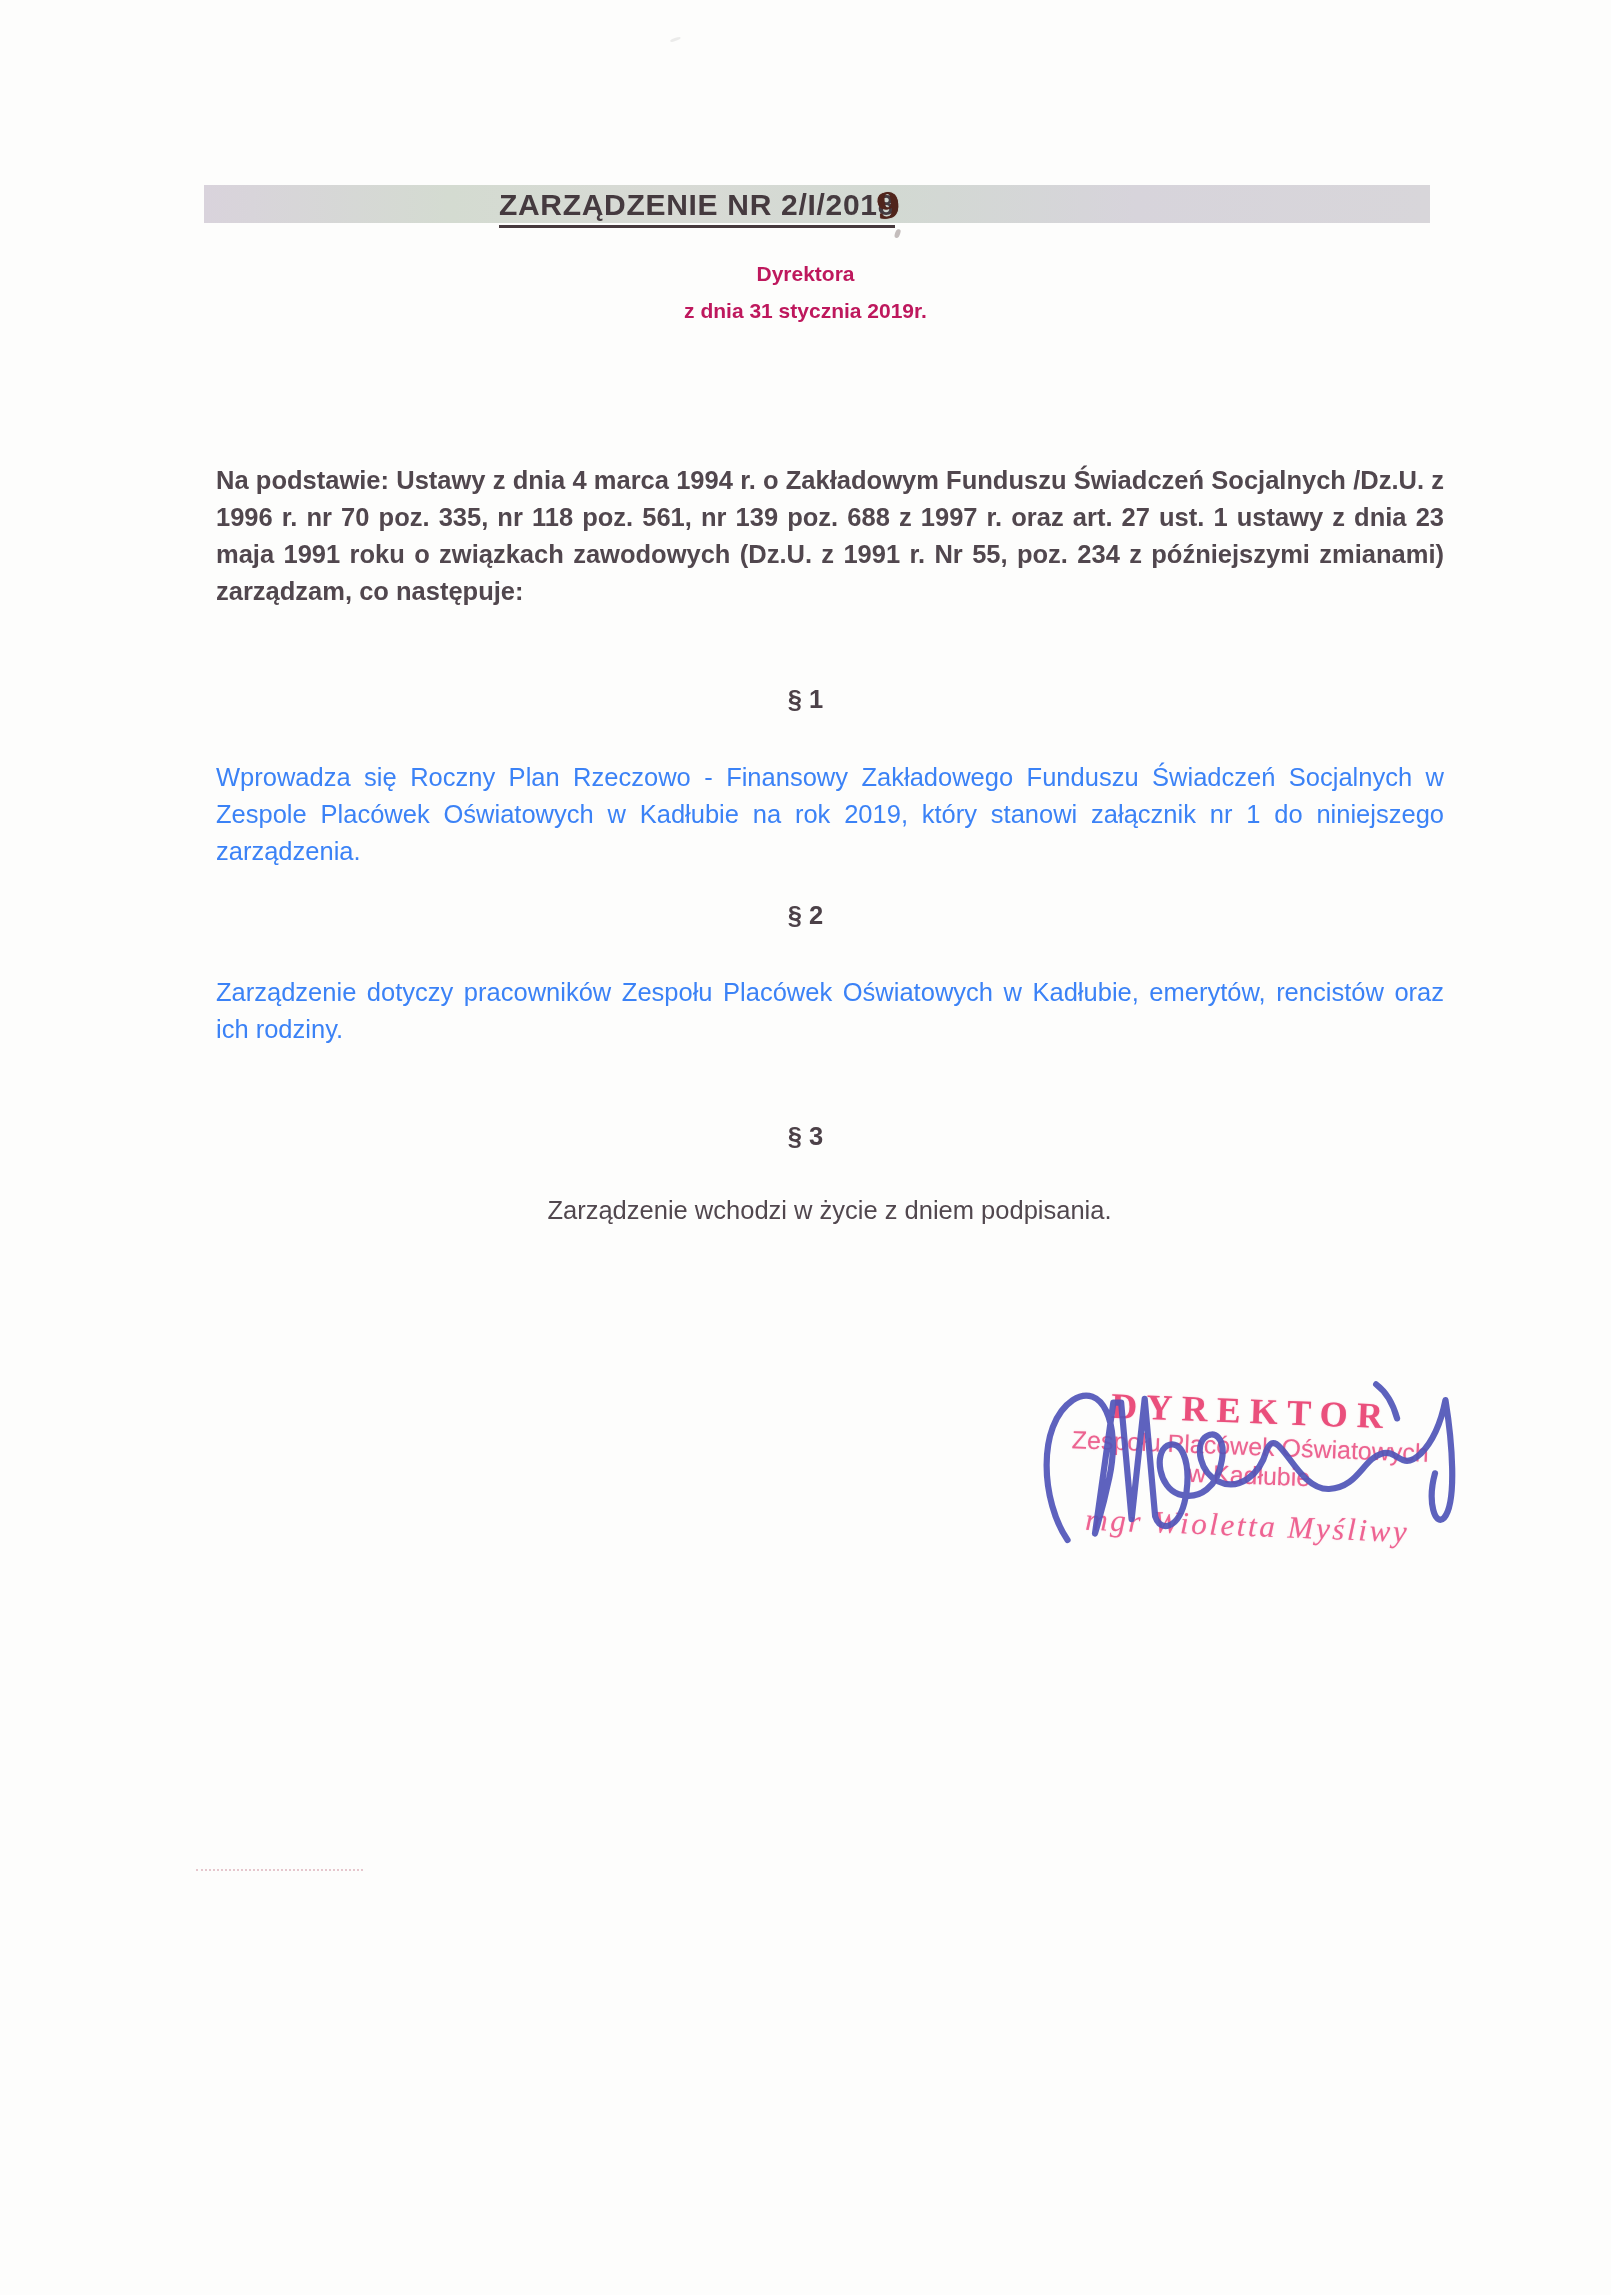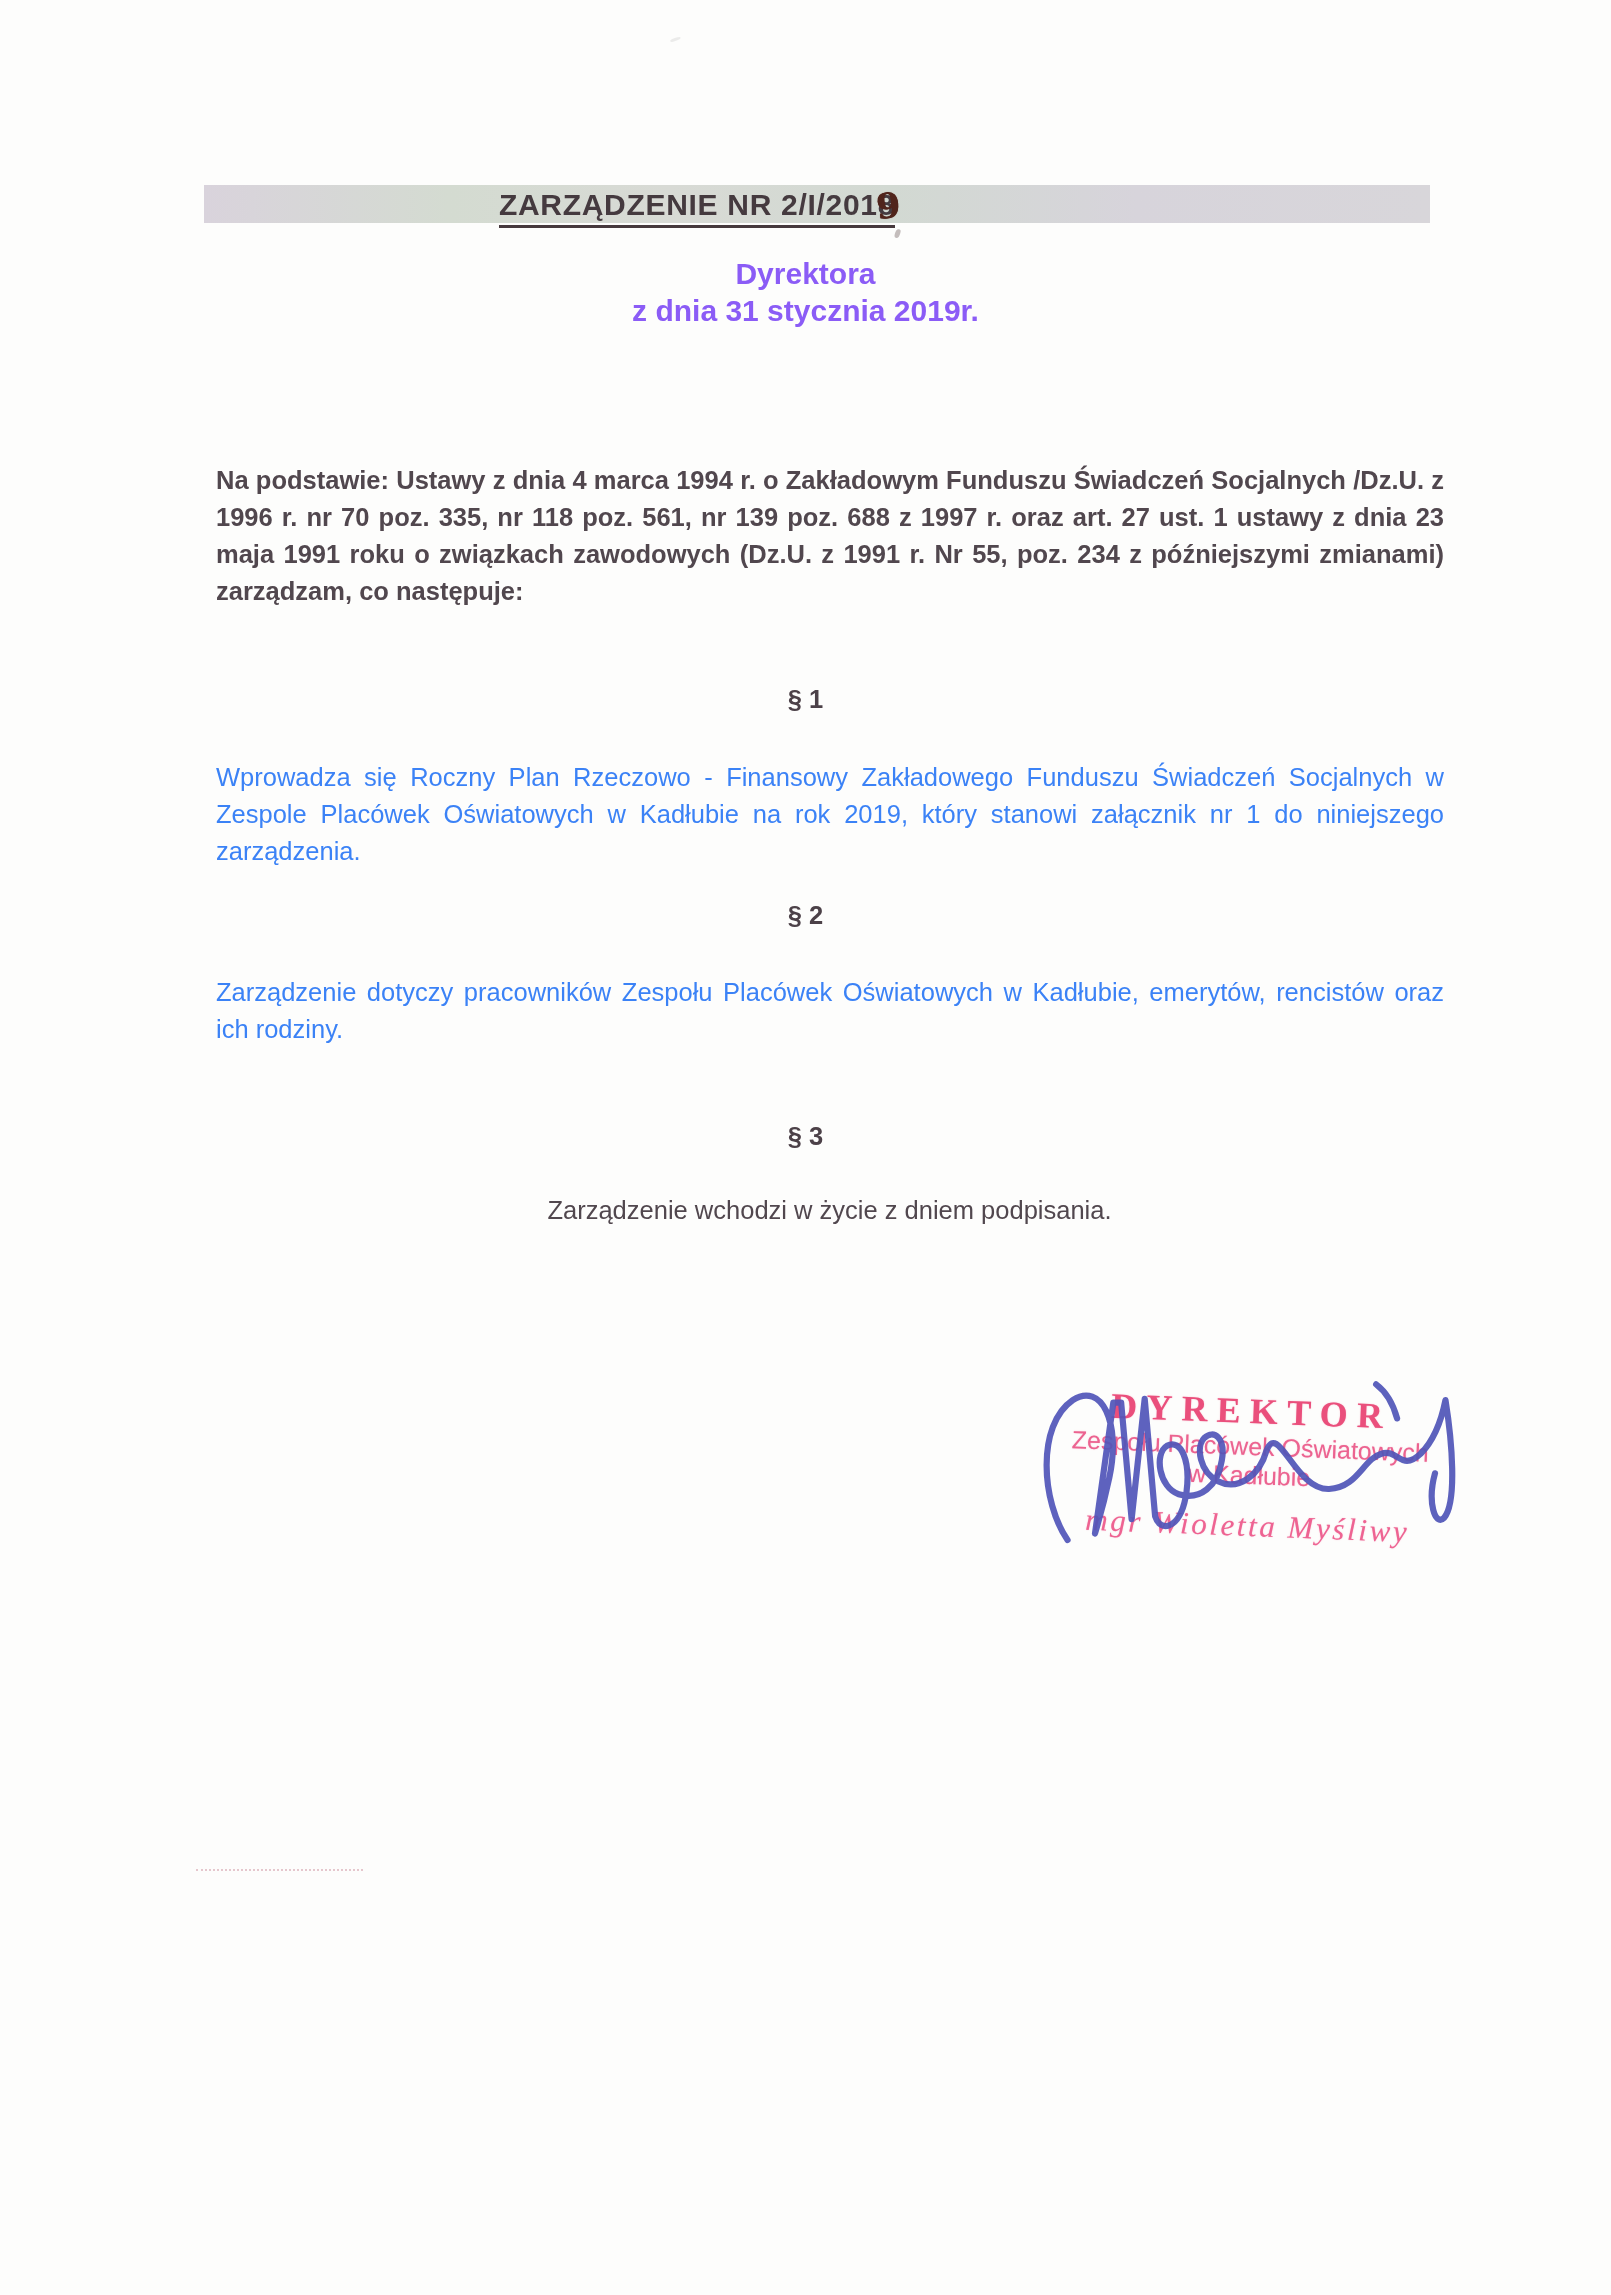--- a/index.html
+++ b/index.html
@@ -27,21 +27,21 @@
   .digit-wrap{position:relative;display:inline-block;}
   .digit-hand{
     position:absolute;left:-2px;top:-3.3px;
     color:#50241b;font-weight:700;font-size:35px;
     font-family:"DejaVu Serif","Liberation Serif",serif;
     transform:rotate(-5deg);
     text-shadow:0 0 0.7px #50241b;
   }
   .header-block{
     position:absolute;left:0;top:255px;width:1611px;
-    text-align:center;font-weight:700;font-size:30px;line-height:37px;color:#8b5cf6;
+    text-align:center;font-weight:700;font-size:21px;line-height:37px;color:#be185d;
   }
   .preamble{
     position:absolute;left:216px;top:462px;width:1228px;
     font-size:25.5px;line-height:37px;text-align:justify;color:#51474e;font-weight:bold;
   }
   .section-symbol{
     position:absolute;left:0;width:1611px;text-align:center;
     font-size:25.5px;font-weight:700;color:#4c4148;
   }
   .sym-1{top:685px;}

